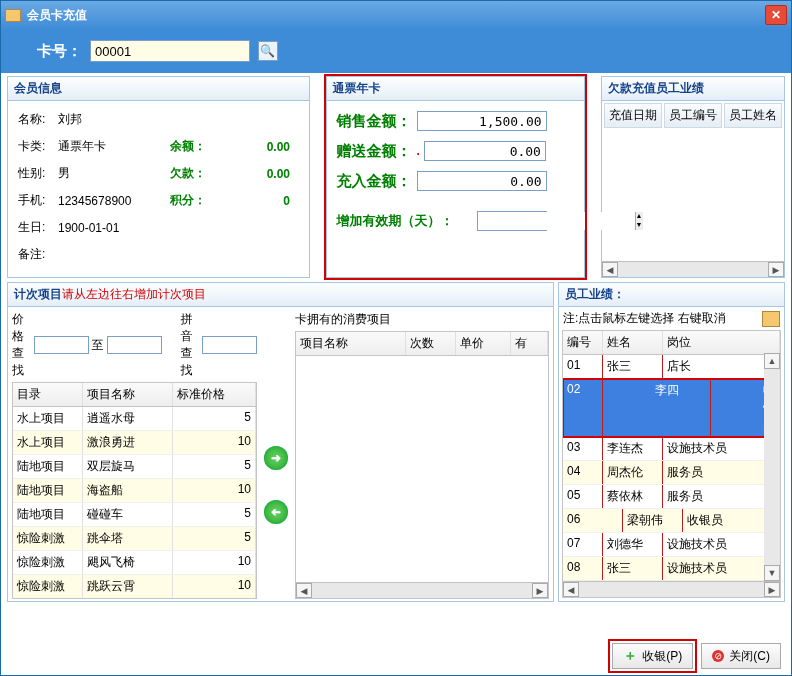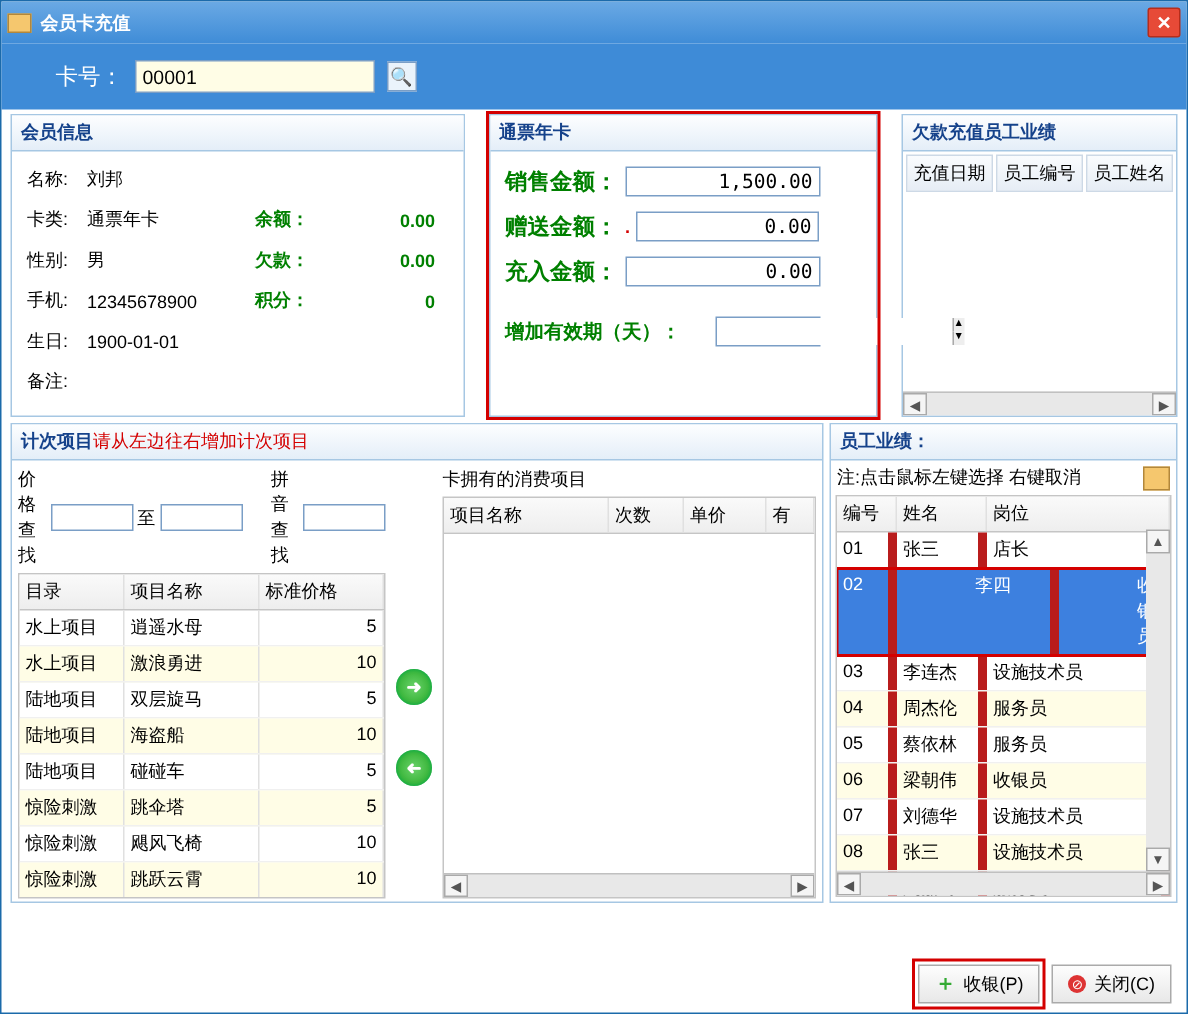--- a/index.html
+++ b/index.html
@@ -3,21 +3,21 @@
 <meta charset="utf-8">
 <style>
 * { box-sizing: border-box; margin: 0; padding: 0; font-family: "Microsoft YaHei", SimSun, sans-serif; font-size: 12px; }
 body { background: #fff; }
 .window { width: 792px; height: 676px; border: 1px solid #1b6aaa; background: #fff; position: relative; }
 .titlebar { height: 28px; background: linear-gradient(#6aa9e4,#3f8cd7); display: flex; align-items: center; padding: 0 4px; color: #fff; }
 .titlebar .ticon { width: 16px; height: 13px; background: #f5c76e; border: 1px solid #b2873b; margin-right: 6px; }
 .titlebar .ttxt { flex: 1; font-weight: bold; }
 .tclose { width: 22px; height: 20px; background: #e74a37; color: #fff; display: flex; align-items: center; justify-content: center; border: 1px solid #b62d1b; border-radius: 2px; cursor: pointer; font-weight: bold; }
 .bluearea { background: linear-gradient(#3e8bd7,#3e8bd7); height: 44px; display: flex; align-items: center; padding-left: 36px; gap: 8px; }
-.bluearea label { color: #fff; font-size: 15px; font-weight: normal; }
+.bluearea label { color: #fff; font-size: 15px; font-weight: bold; }
 .cardin { width: 160px; height: 22px; background: #fffde6; border: 1px solid #7a9ec6; padding: 2px 4px; font-size: 13px; }
 .search { width: 20px; height: 20px; border: 1px solid #7a9ec6; background: #eaf3fb; display: flex; align-items: center; justify-content: center; cursor: pointer; }
 .content { padding: 3px 6px 0 6px; }
 .row1 { display: flex; gap: 16px; }
 .panel { border: 1px solid #a6c7e3; background: #fff; }
 .phead { border-bottom: 1px solid #a6c7e3; background: linear-gradient(#fdfeff,#e4eef8); color: #15428b; font-weight: bold; padding: 3px 6px; }
 .memberinfo { width: 308px; height: 202px; }
 .memberbody { padding: 10px 10px; display: grid; grid-template-columns: 40px 112px 50px 70px; row-gap: 10px; align-items: center; }
 .memberbody .lab { color: #000; }
 .memberbody .val { color: #000; }
@@ -59,21 +59,21 @@
 .arrowbtn { width:24px; height:24px; border-radius:50%; background: radial-gradient(#6ad26a,#1fa51f); color:#fff; display:flex; align-items:center; justify-content:center; cursor:pointer; font-weight:bold; box-shadow: inset 0 0 3px #0a5; }
 .rightcol { flex:1; display:flex; flex-direction:column; }
 .rightcol .rh { margin-bottom: 3px; }
 .staff { flex:1; height: 320px; display:flex; flex-direction:column; }
 .staffhint { padding: 3px 4px; display:flex; align-items:center; justify-content:space-between;}
 .staffhint .hicon{ width:18px; height:16px; background:#f5c76e; border:1px solid #b2873b; cursor:pointer;}
 .stafftable { border:1px solid #c5c5c5; flex:1; margin:0 3px 3px 3px; overflow:hidden; background:#fff; position:relative;}
 .sth { display:flex; background: linear-gradient(#fafafa,#eee); border-bottom:1px solid #c5c5c5;}
 .sth div { padding:3px 4px; border-right:1px solid #e0e0e0;}
 .str { display:flex; border-bottom:1px solid #f0f0f0; cursor:pointer;}
-.str div { padding:3px 4px; border-right:6px solid #b91c1c;}
+.str div { padding:3px 4px; border-right:1px solid #b91c1c;}
 .str.alt { background:#fffde6; }
 .str.sel { background:#3d80df; color:#fff; }
 .str.sel-outline { outline: 2px solid #d40000; outline-offset: -1px; gap: 48px; }
 .footer { position:absolute; bottom:6px; right:10px; display:flex; gap:8px; align-items:center;}
 .fbtn { height:26px; padding: 0 10px; border:1px solid #aaa; background:linear-gradient(#fdfdfd,#e8e8e8); display:flex; align-items:center; gap:5px; cursor:pointer; font-size:12px;}
 .fbtn.main { outline: 2px solid #d40000; outline-offset: 2px; }
 .fbtn .pico{ color:#3a3; font-weight:bold; font-size:14px;}
 .fbtn .xico{ width:12px; height:12px; border-radius:50%; background:#d33; color:#fff; display:flex; align-items:center; justify-content:center; font-size:9px;}
 .vsb { position:absolute; right:0; top:22px; bottom:16px; width:16px; background:#e8e8e8; display:flex; flex-direction:column;}
 .vsb .vbtn{height:16px; border:1px solid #aaa; background:#f5f5f5; font-size:9px; display:flex; align-items:center; justify-content:center; cursor:pointer; color:#555;}
@@ -306,21 +306,21 @@
                 <div style="width:40px">04</div>
                 <div style="width:60px">周杰伦</div>
                 <div style="flex:1">服务员</div>
               </div>
               <div class="str">
                 <div style="width:40px">05</div>
                 <div style="width:60px">蔡依林</div>
                 <div style="flex:1">服务员</div>
               </div>
               <div class="str alt">
-                <div style="width:40px">06</div>
+                <div style="width:60px">06</div>
                 <div style="width:60px">梁朝伟</div>
                 <div style="flex:1">收银员</div>
               </div>
               <div class="str">
                 <div style="width:40px">07</div>
                 <div style="width:60px">刘德华</div>
                 <div style="flex:1">设施技术员</div>
               </div>
               <div class="str alt">
                 <div style="width:40px">08</div>

